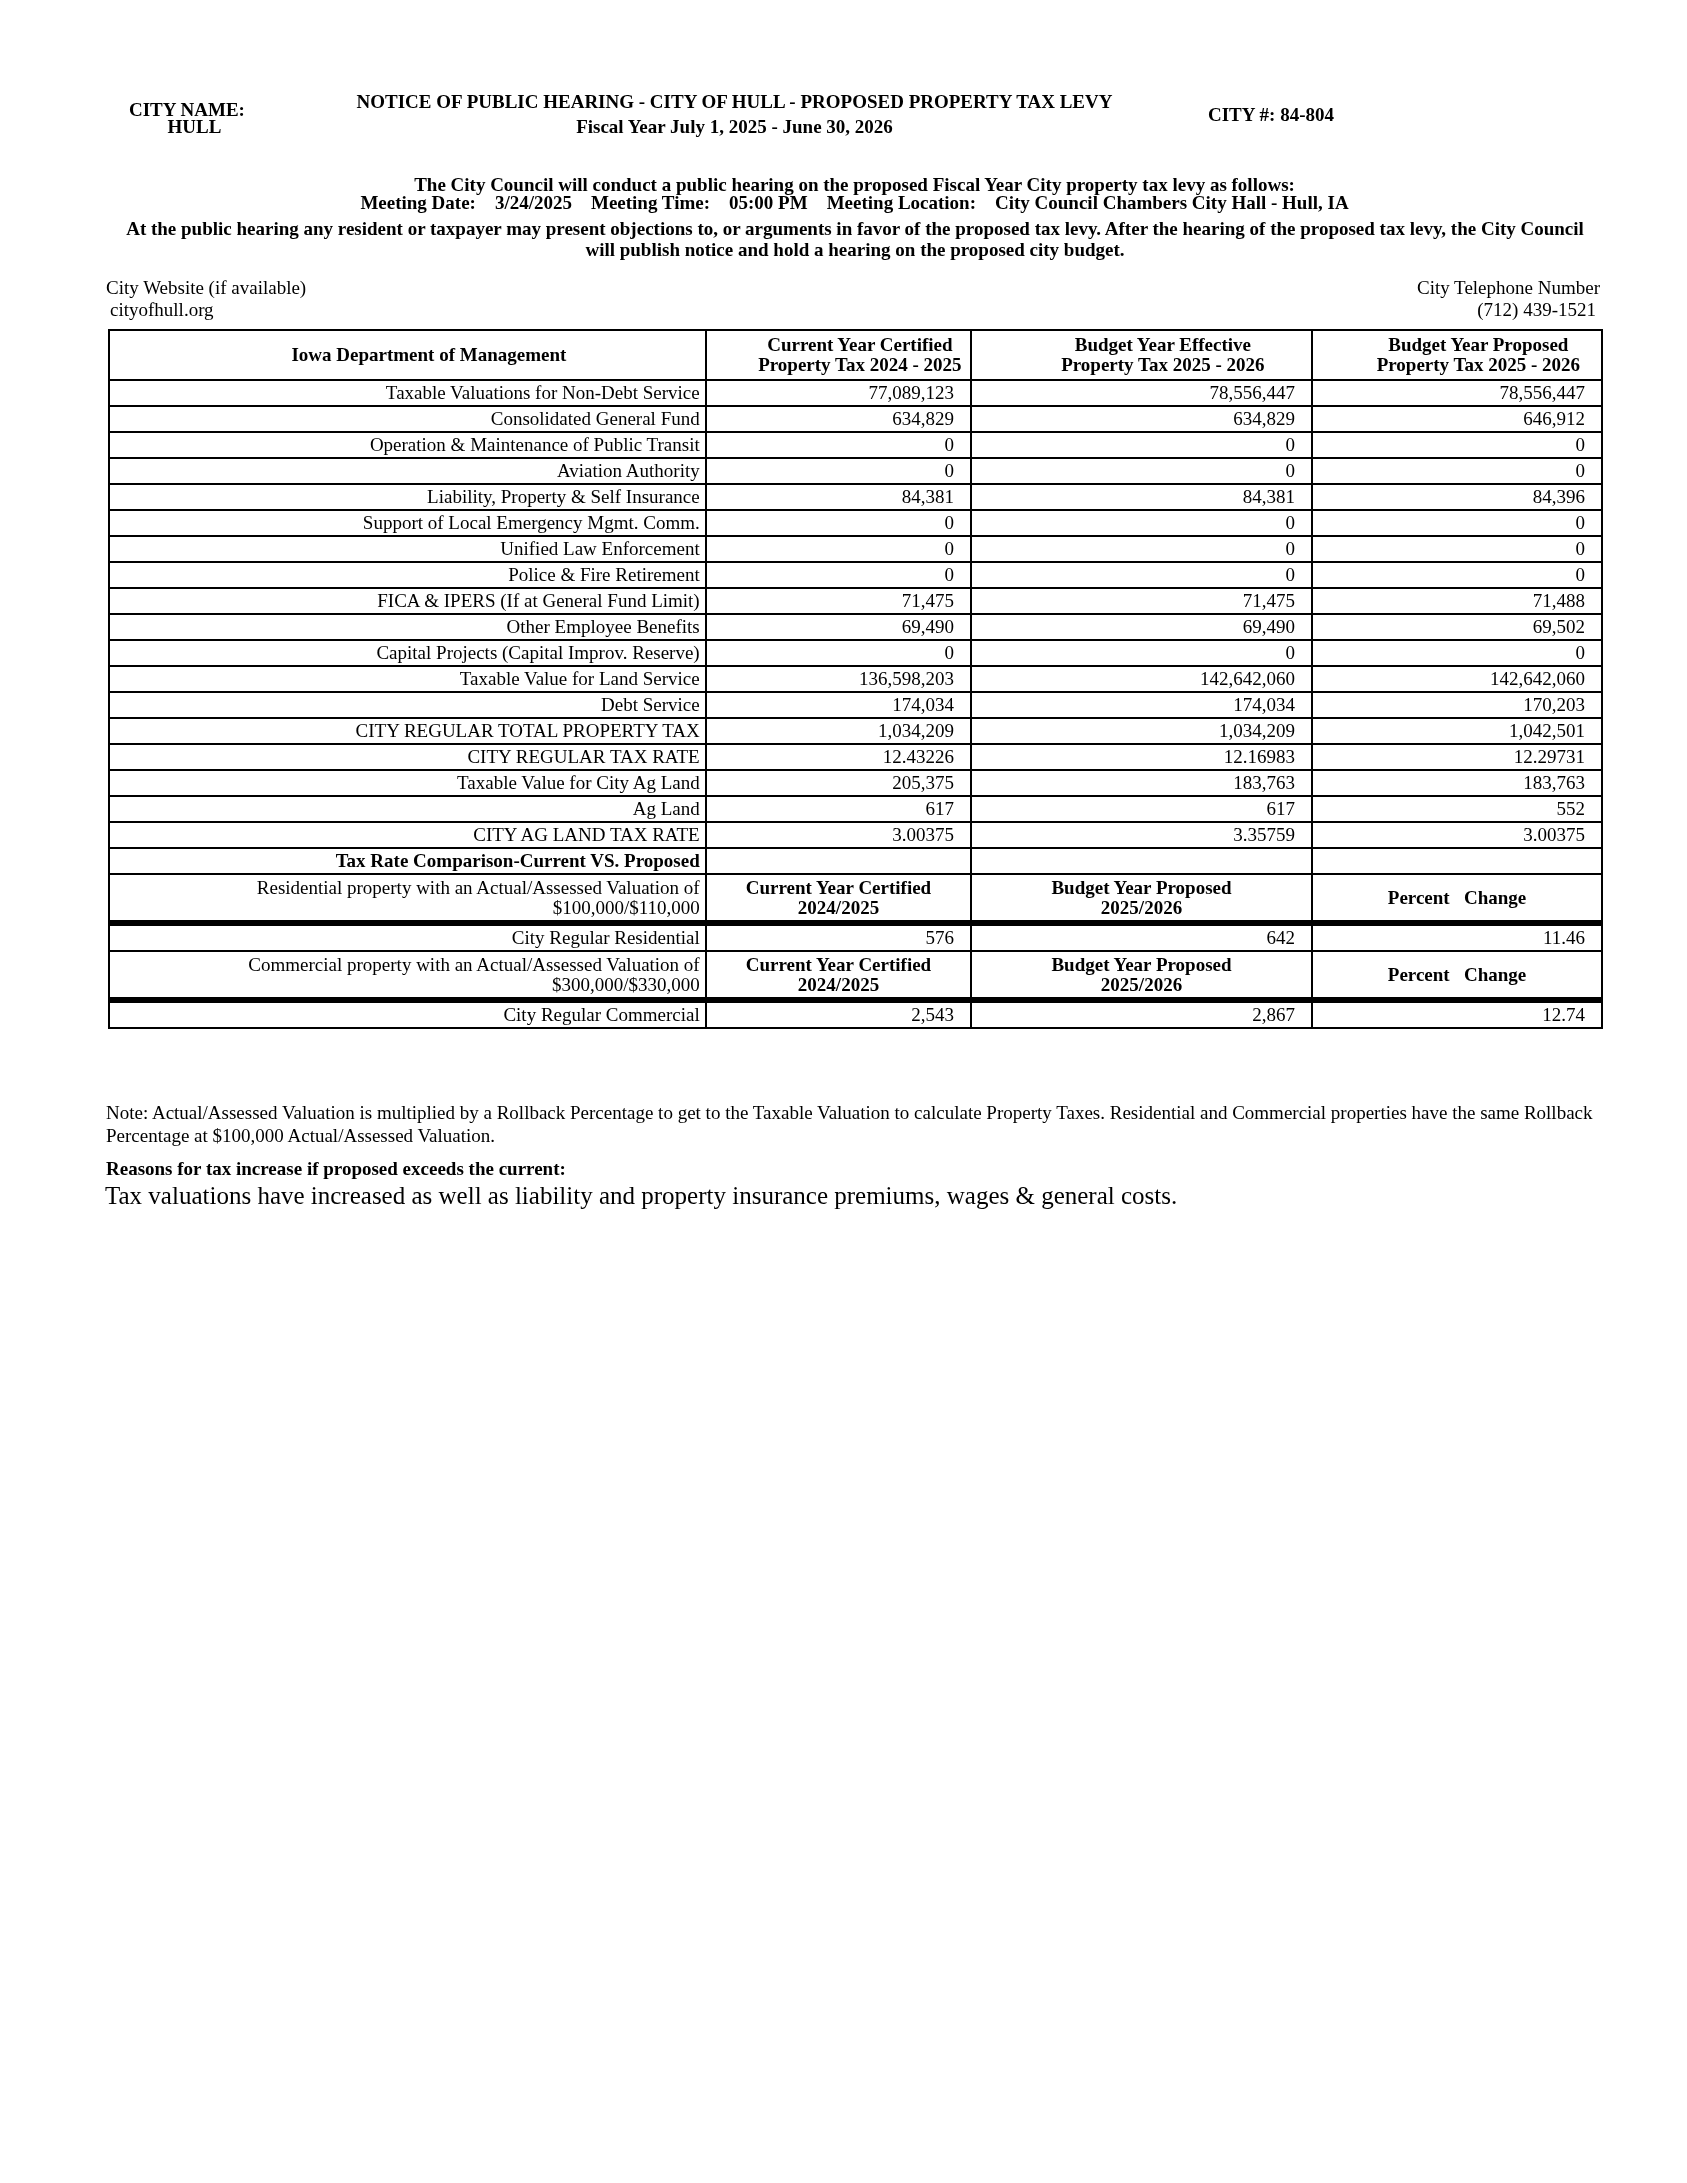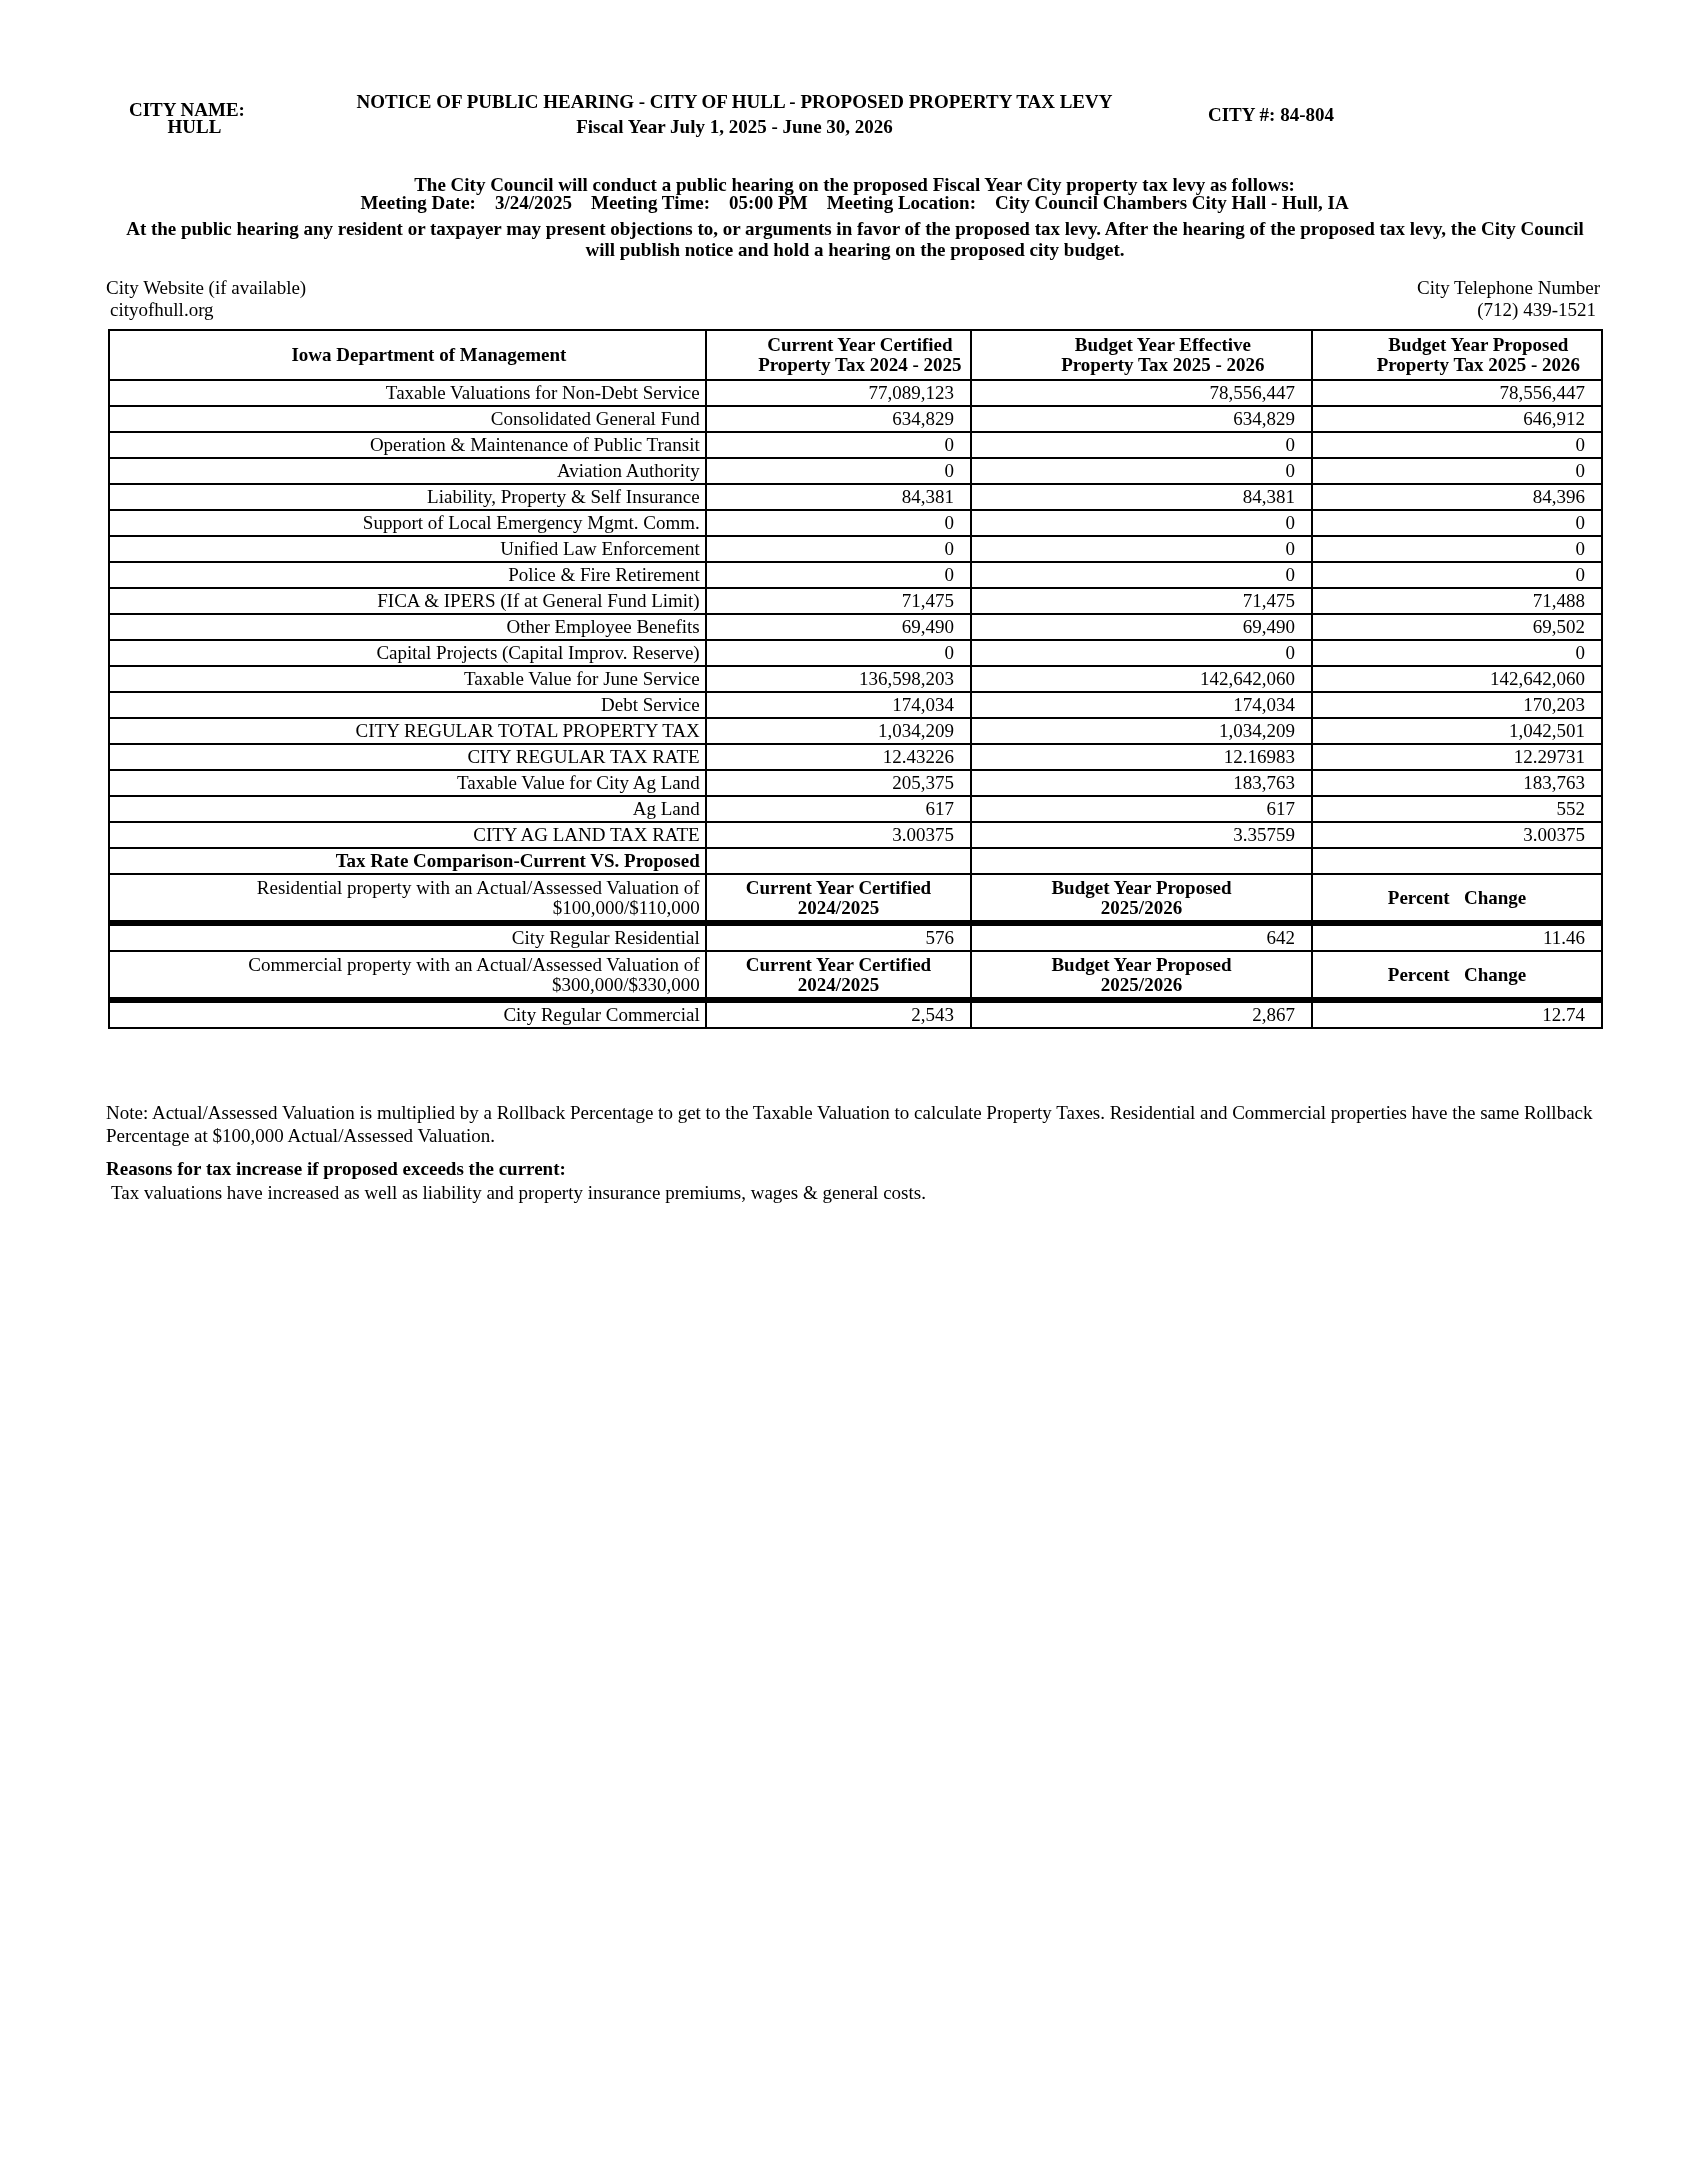--- a/index.html
+++ b/index.html
@@ -33,21 +33,21 @@
   table.levy td.num { text-align: right; padding-right: 16px; }
   table.levy td.lbl { text-align: right; padding-left: 5.3px; }
   .cmp-head td { height: 45px !important; line-height: 20px !important; }
   .cmp-head td.c { text-align: center; font-weight: bold; }
   .cmp-head { border-bottom: 6px solid #000; }
   .cmp-head td { border-bottom-width: 6px !important; }
   .bold-row td.lbl { font-weight: bold; }
 
   #note { left: 106px; top: 1102px; width: 1497px; white-space: normal; font-size: 19px; line-height: 22.5px; }
   #reasons-label { left: 106px; top: 1158px; font-size: 19px; font-weight: bold; }
-  #reasons-text { left: 111px; top: 1182px; font-size: 19px; }
+  #reasons-text { left: 105px; top: 1182px; font-size: 25px; }
 </style>
 </head>
 <body>
 
 <div class="abs hdr b" id="city-name-label">CITY NAME:</div>
 <div class="abs hdr b" id="city-name-value">HULL</div>
 <div class="abs hdr b" id="notice-title">NOTICE OF PUBLIC HEARING - CITY OF HULL - PROPOSED PROPERTY TAX LEVY</div>
 <div class="abs hdr b" id="fiscal-year">Fiscal Year July 1, 2025 - June 30, 2026</div>
 <div class="abs hdr b" id="city-number">CITY #: 84-804</div>
 
@@ -139,21 +139,21 @@
         <td class="num">69,490</td>
         <td class="num">69,502</td>
       </tr>
       <tr>
         <td class="lbl">Capital Projects (Capital Improv. Reserve)</td>
         <td class="num">0</td>
         <td class="num">0</td>
         <td class="num">0</td>
       </tr>
       <tr>
-        <td class="lbl">Taxable Value for June Service</td>
+        <td class="lbl">Taxable Value for Land Service</td>
         <td class="num">136,598,203</td>
         <td class="num">142,642,060</td>
         <td class="num">142,642,060</td>
       </tr>
       <tr>
         <td class="lbl">Debt Service</td>
         <td class="num">174,034</td>
         <td class="num">174,034</td>
         <td class="num">170,203</td>
       </tr>

